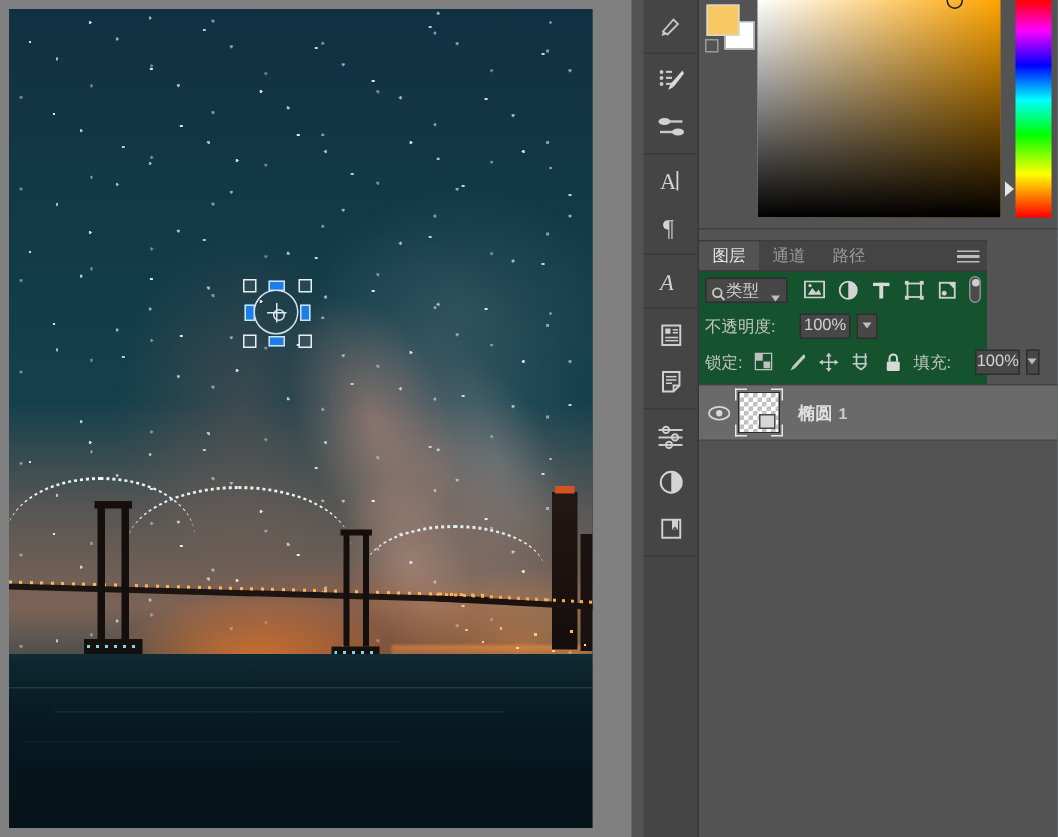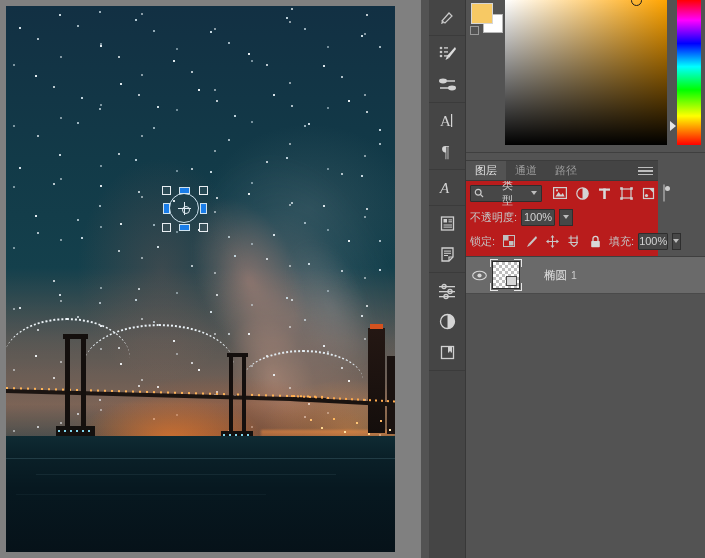--- a/index.html
+++ b/index.html
@@ -178,40 +178,40 @@
     cursor:crosshair;}
   .sq-marker{position:absolute;left:126px;top:-5px;width:11px;height:11px;border:1.4px solid #1a1a1a;border-radius:50%;box-sizing:border-box;}
   .huestrip{position:absolute;left:211px;top:0;width:24px;height:145px;
     background:linear-gradient(180deg,#ff0000 0%,#ff00ff 14%,#0000ff 30%,#00ffff 46%,#00ff00 62%,#ffff00 80%,#ff0000 100%);
     cursor:pointer;}
   .hue-marker{position:absolute;left:204px;top:121px;width:0;height:0;
     border-top:5px solid transparent;border-bottom:5px solid transparent;border-left:6px solid #e6e6e6;}
   .color-div{position:absolute;left:0;top:152px;width:239px;height:1px;background:#3f3f3f;}
 
   
-  .layers{position:absolute;left:0;top:160px;width:192px;height:398px;background:#b91c1c;border-top:1px solid #3c3c3c;}
+  .layers{position:absolute;left:0;top:160px;width:192px;height:398px;background:#14532d;border-top:1px solid #3c3c3c;}
   .tabbar{height:19px;background:#444444;display:flex;align-items:stretch;position:relative;border-bottom:1px solid #3a3a3a;}
   .tab{padding:0 9px;display:flex;align-items:center;font-size:11px;color:#9b9b9b;cursor:pointer;}
   .tab.active{background:#535353;color:#e3e3e3;}
   .panel-menu{position:absolute;right:3px;top:4px;width:15px;height:12px;display:flex;flex-direction:column;justify-content:center;gap:2px;cursor:pointer;padding:0 2px;}
   .panel-menu i{height:1.5px;background:#bdbdbd;display:block;}
 
   .rowbar{height:24px;display:flex;align-items:center;padding:0 4px;gap:4px;}
   .ctl{background:#474747;border:1px solid #2e2e2e;height:17px;border-radius:1px;display:flex;align-items:center;color:#d2d2d2;font-size:11px;box-sizing:border-box;}
-  .filt{width:84px;padding:0 3px;gap:18px;cursor:pointer;}
+  .filt{width:84px;padding:0 3px;gap:0;cursor:pointer;align-items:flex-end;}
   .filt .txt{flex:1;}
   .caret{width:0;height:0;border-left:3.5px solid transparent;border-right:3.5px solid transparent;border-top:4px solid #bdbdbd;margin-right:1px;}
   .fbtns{display:flex;align-items:center;gap:8px;margin-left:7px;}
   .fbtn{width:14px;height:14px;display:flex;align-items:center;justify-content:center;cursor:pointer;}
   .toggle-pill{width:9px;height:16px;border:1px solid #8f8f8f;border-radius:5px;position:relative;background:#4a4a4a;cursor:pointer;margin-left:4px;}
   .toggle-pill i{position:absolute;left:1px;top:1px;width:5px;height:5px;border-radius:50%;background:#cfcfcf;}
 
   .blend{width:99px;padding:0 4px;justify-content:space-between;cursor:pointer;}
   .lbl{color:#c4c4c4;font-size:11px;white-space:nowrap;}
-  .numbox{width:34px;justify-content:center;cursor:text;}
+  .numbox{width:34px;justify-content:center;cursor:text;margin-left:12px;}
   .minicaret{width:14px;height:17px;border:1px solid #2e2e2e;background:#474747;display:flex;align-items:center;justify-content:center;box-sizing:border-box;cursor:pointer;}
   .lockicons{display:flex;align-items:center;gap:9px;margin:0 4px;}
   .lockicons span{cursor:pointer;display:flex;}
 
   .layerlist{position:absolute;left:0;top:95px;width:239px;height:303px;background:#535353;border-top:1px solid #3f3f3f;}
   .lrow{height:36px;display:flex;align-items:center;border-bottom:1px solid #4a4a4a;cursor:pointer;}
   .lrow.sel{background:#6a6a6a;}
   .eye{width:26px;display:flex;align-items:center;justify-content:center;cursor:pointer;}
   .thumb{width:28px;height:28px;border:1px solid #2b2b2b;box-sizing:border-box;position:relative;flex:none;}
   .thumb.checker{
@@ -223,21 +223,21 @@
     background:
       radial-gradient(ellipse 14px 6px at 50% 86%, rgba(255,130,40,.95), rgba(0,0,0,0) 70%),
       linear-gradient(180deg,#14323f 0%,#15394a 55%,#0a2029 72%,#071520 100%);}
   .thumb-sel{position:absolute;left:-3px;top:-3px;right:-3px;bottom:-3px;pointer-events:none;}
   .thumb-sel i{position:absolute;width:7px;height:7px;border:1.5px solid #e8e8e8;}
   .thumb-sel .a{left:0;top:0;border-right:none;border-bottom:none;}
   .thumb-sel .b{right:0;top:0;border-left:none;border-bottom:none;}
   .thumb-sel .c{left:0;bottom:0;border-right:none;border-top:none;}
   .thumb-sel .d{right:0;bottom:0;border-left:none;border-top:none;}
   .shape-badge{position:absolute;right:2px;bottom:2px;width:11px;height:10px;border:1.3px solid #4a4a4a;background:#d8d8d8;box-sizing:border-box;}
-  .lname{margin-left:24px;font-size:11.5px;color:#e0e0e0;display:flex;align-items:baseline;gap:4px;}
+  .lname{margin-left:12px;font-size:11.5px;color:#e0e0e0;display:flex;align-items:baseline;gap:4px;font-weight:bold;}
   .lnum{font-size:10.5px;color:#cccccc;}
   .lockcell{margin-left:auto;margin-right:10px;display:flex;align-items:center;}
 </style>
 </head>
 <body>
 
 <div class="app">
 
   <div class="canvas-area">
     <div class="canvas-doc">

